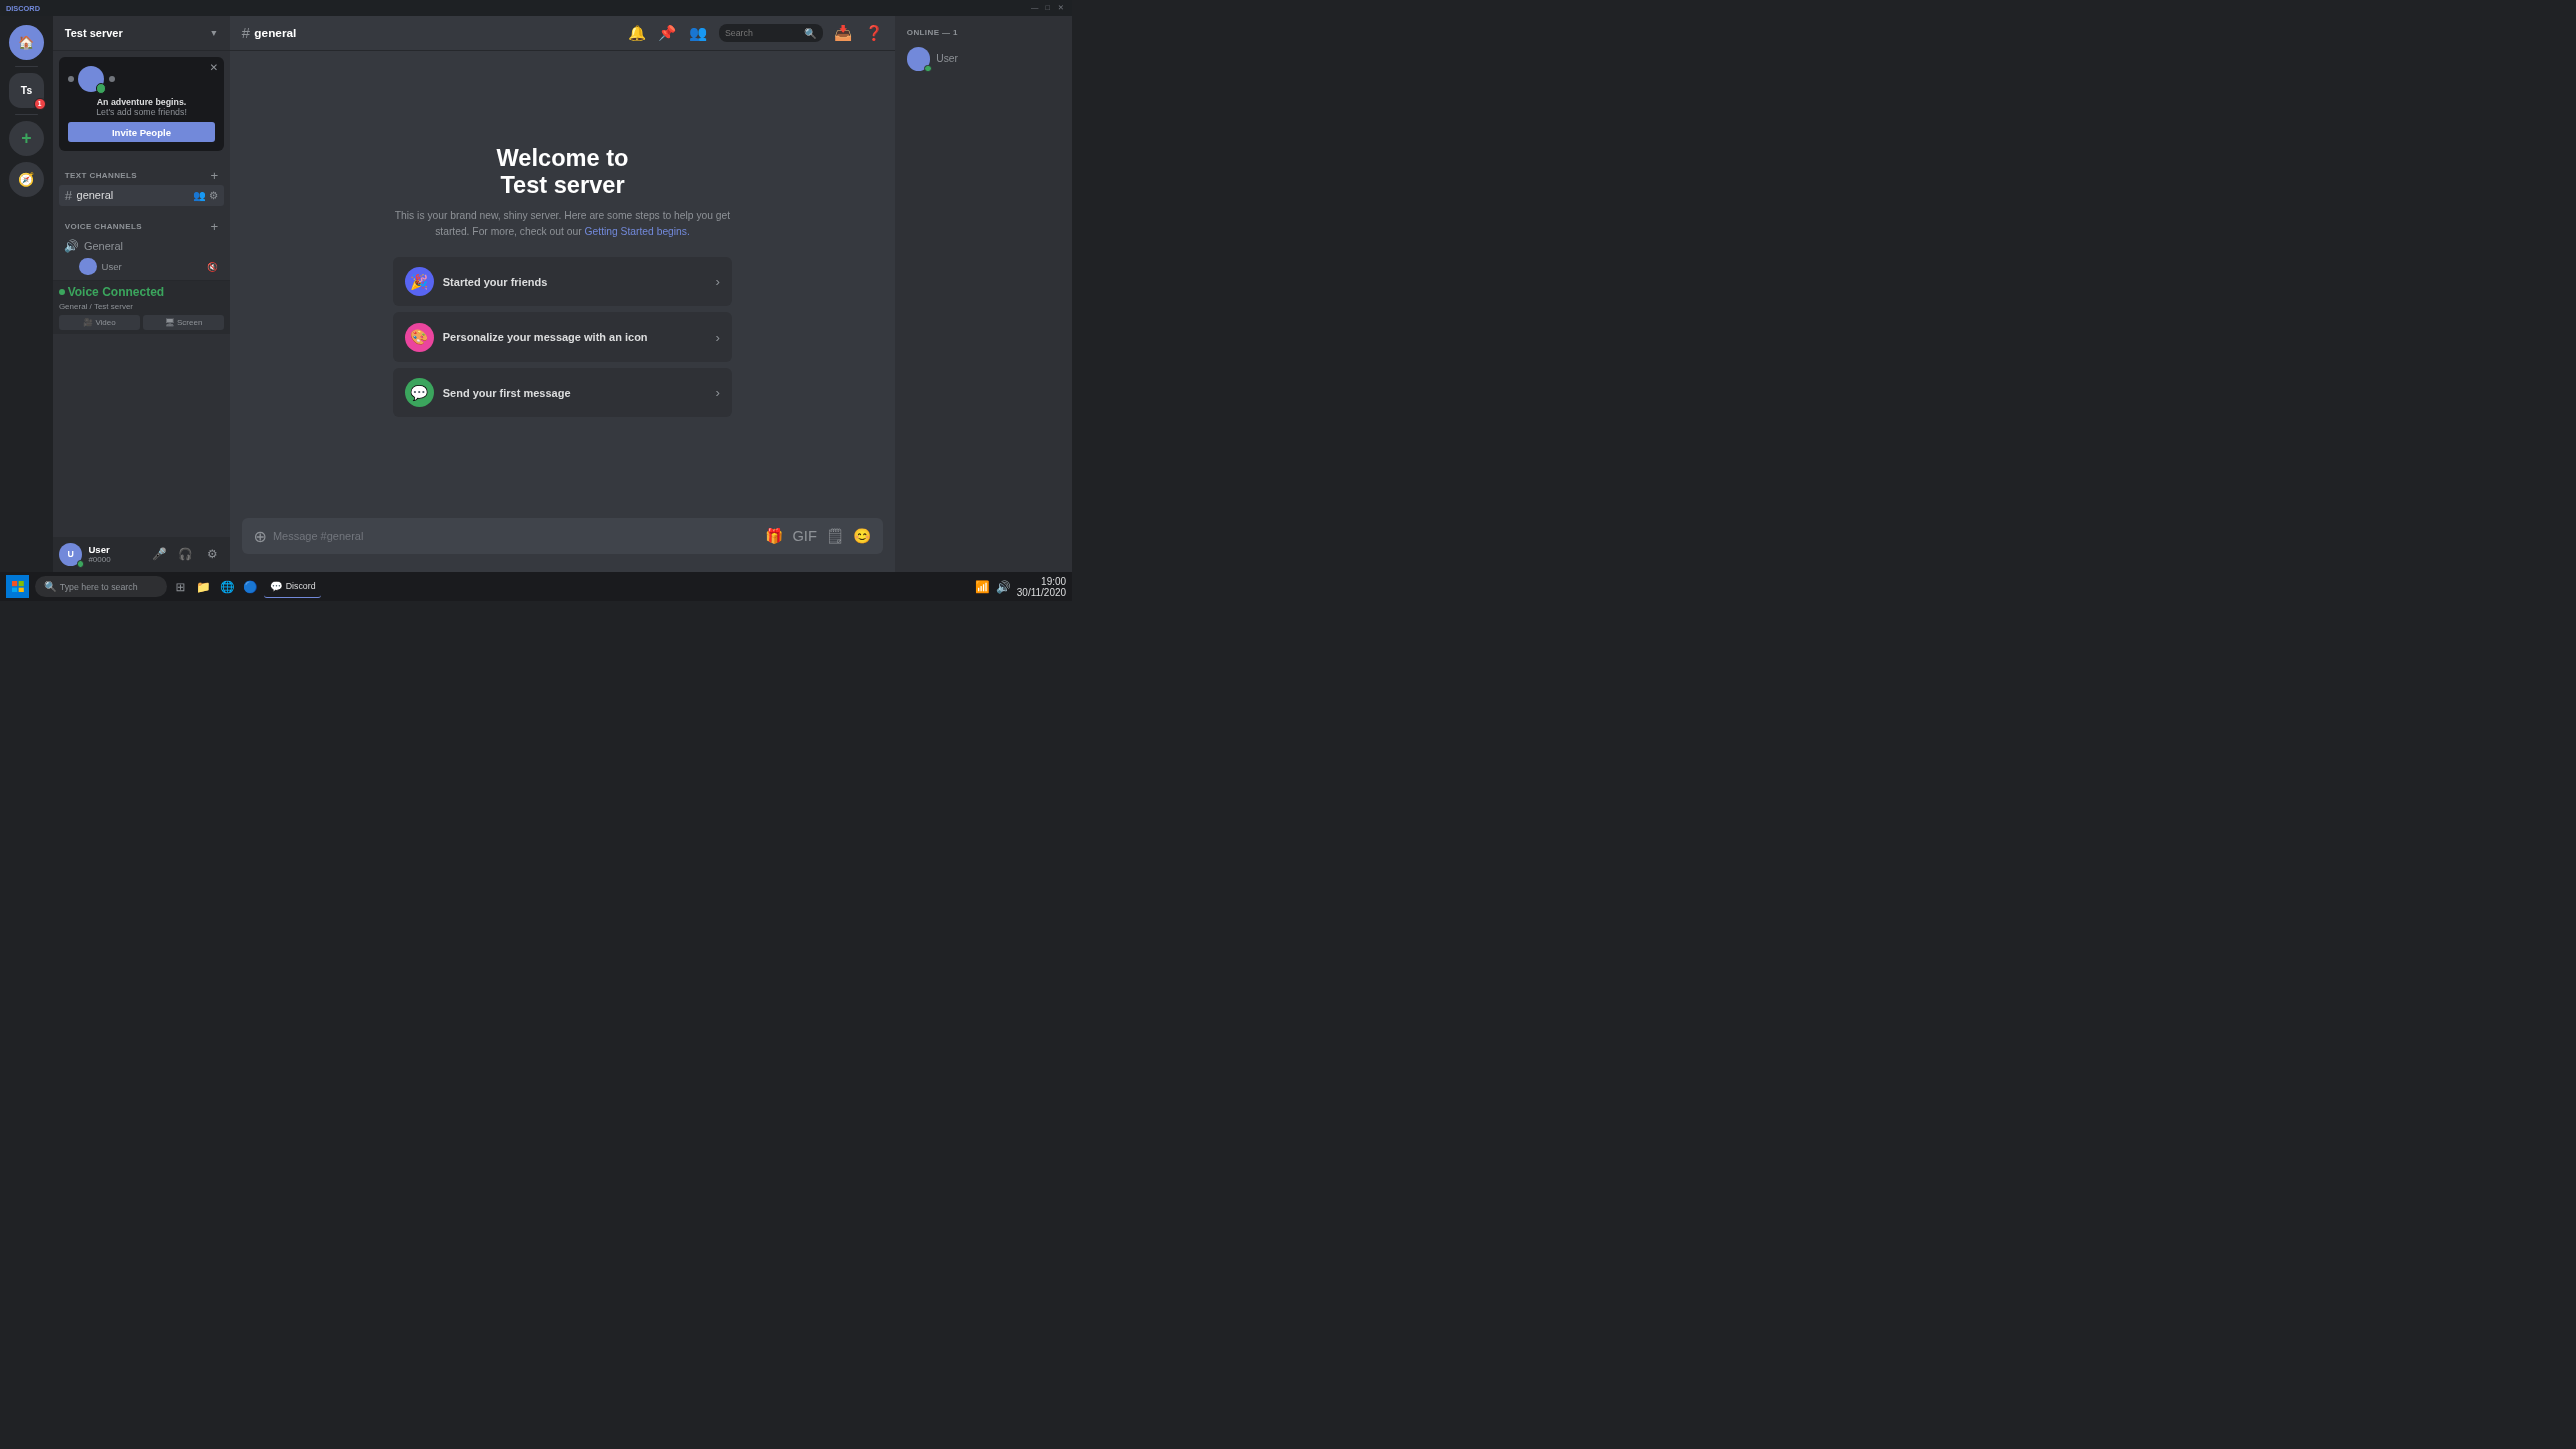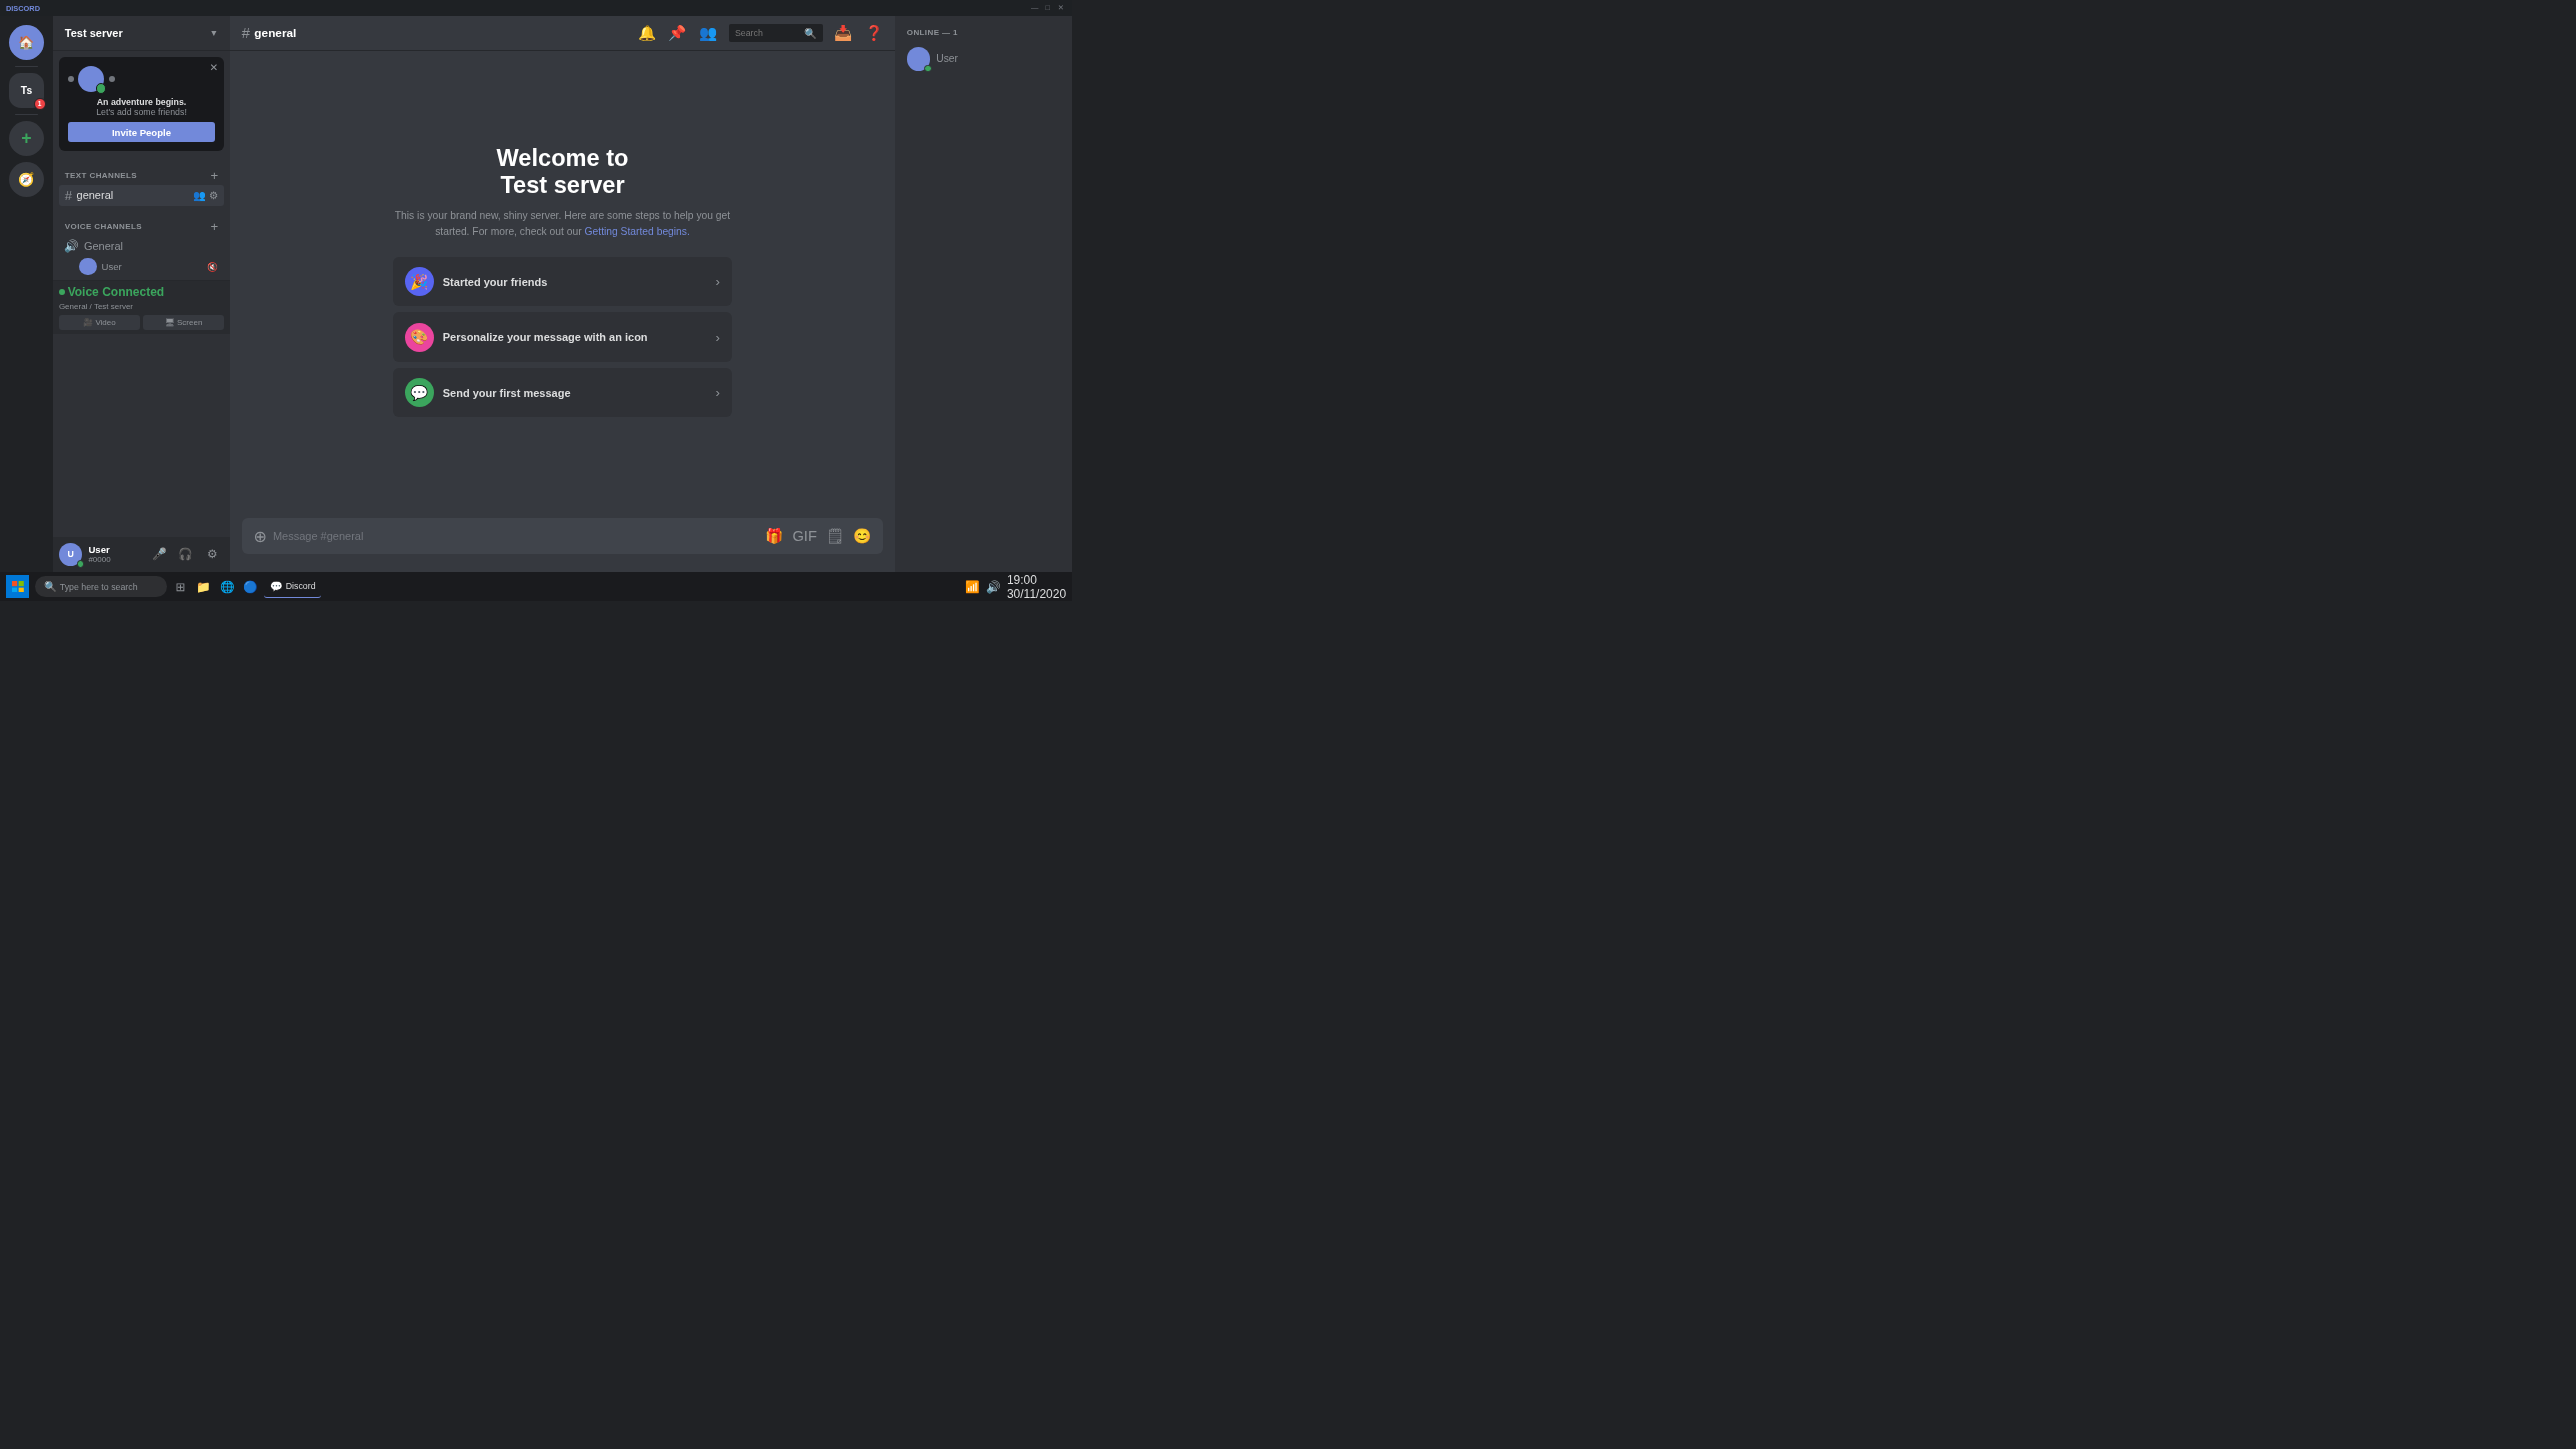--- a/index.html
+++ b/index.html
@@ -447,26 +447,26 @@
       align-items: center;
       gap: 11.8px;
     }
     .top-bar-action {
       color: #8e9297;
       cursor: pointer;
       font-size: 14.7px;
     }
     .search-bar {
       background: #202225;
-      border-radius: 2px;
+      border-radius: 8px;
       padding: 2.9px 5.9px;
       display: flex;
       align-items: center;
       gap: 3px;
-      width: 94px;
+      width: 104px;
     }
     .search-input {
       background: none;
       border: none;
       outline: none;
       color: #8e9297;
       font-size: 8.8px;
       width: 100%;
     }
     .search-icon { color: #8e9297; font-size: 10.3px; }
@@ -661,22 +661,23 @@
       border-bottom: 1.5px solid #7289da;
     }
     .taskbar-app-name { font-size: 8.8px; color: #dcddde; }
     .taskbar-right {
       margin-left: auto;
       display: flex;
       align-items: center;
       gap: 5.9px;
     }
     .taskbar-time {
-      font-size: 12px;
+      font-size: 10px;
       color: #dcddde;
+      text-align: right;
     }
     .taskbar-search {
       background: #2e2f32;
       border-radius: 11.8px;
       padding: 2.9px 8.8px;
       display: flex;
       align-items: center;
       gap: 2.9px;
       min-width: 132px;
       height: 20.6px;

